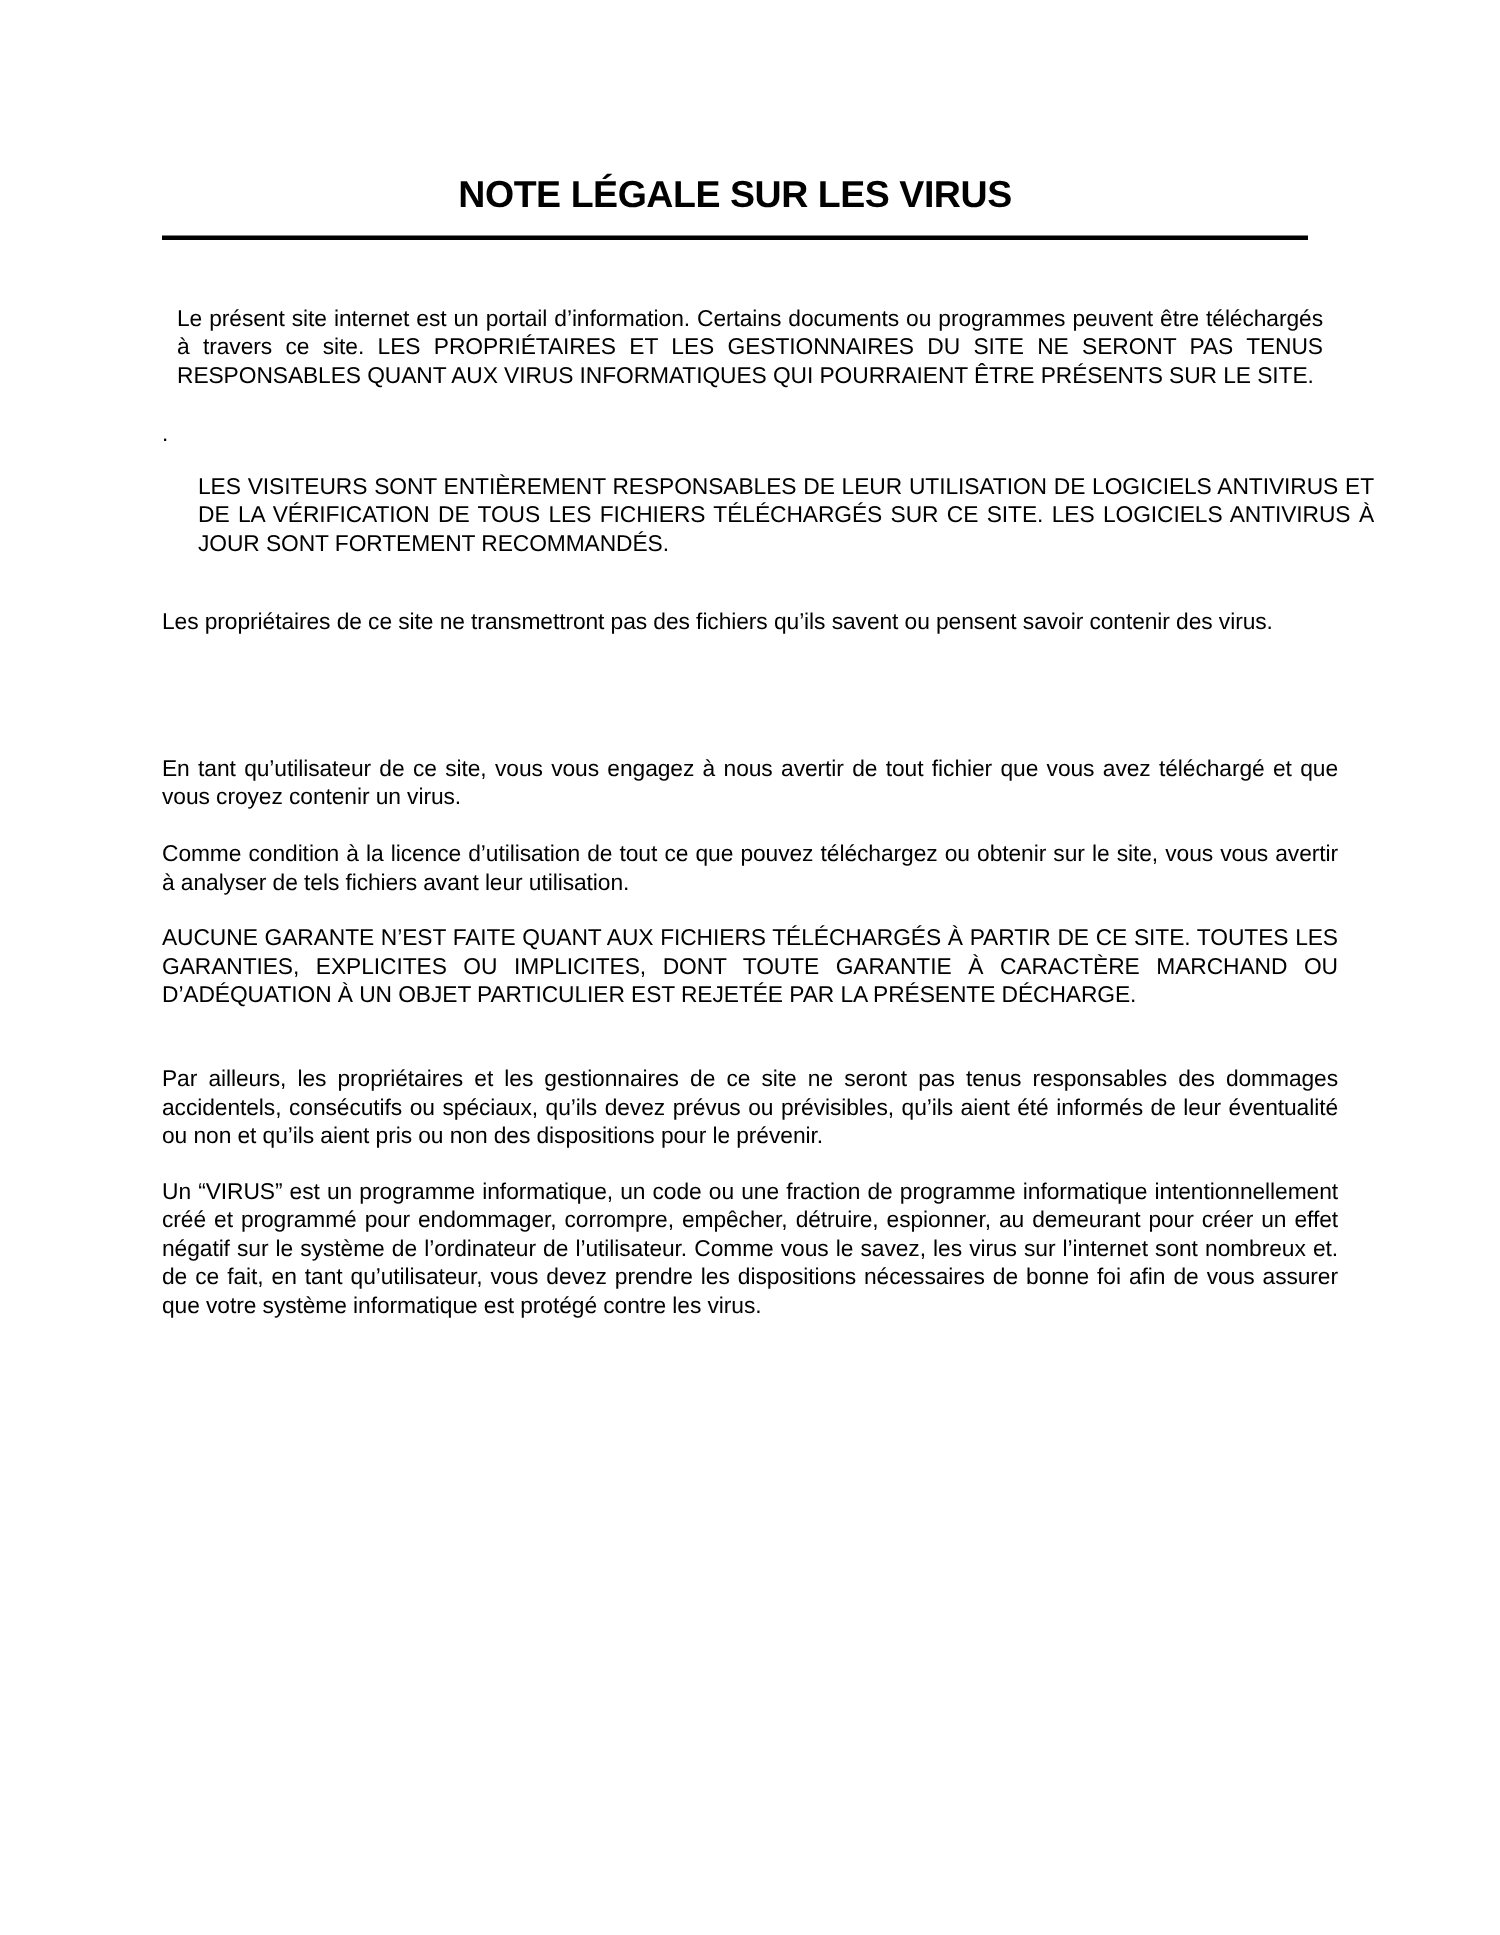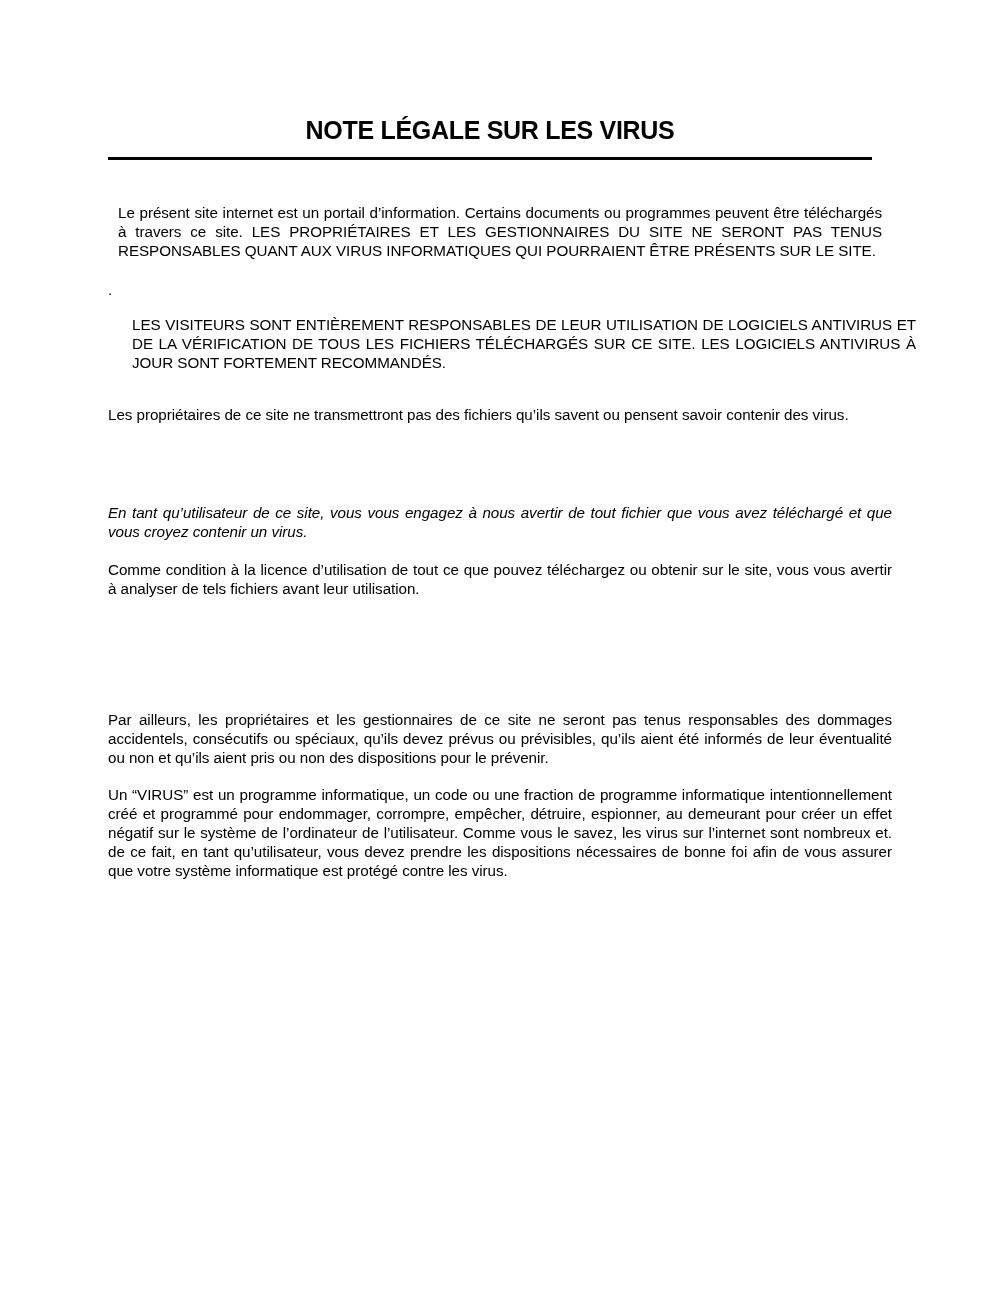--- a/index.html
+++ b/index.html
@@ -77,22 +77,23 @@
 
   <p class="para center" style="top:203px;">Le présent site internet est un portail d’information. Certains documents ou programmes peuvent être téléchargés à travers ce site. LES PROPRIÉTAIRES ET LES GESTIONNAIRES DU SITE NE SERONT PAS TENUS RESPONSABLES QUANT AUX VIRUS INFORMATIQUES QUI POURRAIENT ÊTRE PRÉSENTS SUR LE SITE.</p>
 
   <p class="stray">.</p>
 
   <p class="para" style="top:315px;margin-left:24px;">LES VISITEURS SONT ENTIÈREMENT RESPONSABLES DE LEUR UTILISATION DE LOGICIELS ANTIVIRUS ET DE LA VÉRIFICATION DE TOUS LES FICHIERS TÉLÉCHARGÉS SUR CE SITE. LES LOGICIELS ANTIVIRUS À JOUR SONT FORTEMENT RECOMMANDÉS.</p>
 
   <p class="para" style="top:405px;">Les propriétaires de ce site ne transmettront pas des fichiers qu’ils savent ou pensent savoir contenir des virus.</p>
 
 
-  <p class="para" style="top:503px;font-style:italic;">En tant qu’utilisateur de ce site, vous vous engagez à nous avertir de tout fichier que vous avez téléchargé et que vous croyez contenir un virus.</p>
+  <p class="para" style="top:503px;">En tant qu’utilisateur de ce site, vous vous engagez à nous avertir de tout fichier que vous avez téléchargé et que vous croyez contenir un virus.</p>
 
   <p class="para" style="top:560px;">Comme condition à la licence d’utilisation de tout ce que pouvez téléchargez ou obtenir sur le site, vous vous avertir à analyser de tels fichiers avant leur utilisation.</p>
 
+  <p class="para" style="top:616px;">AUCUNE GARANTE N’EST FAITE QUANT AUX FICHIERS TÉLÉCHARGÉS À PARTIR DE CE SITE. TOUTES LES GARANTIES, EXPLICITES OU IMPLICITES, DONT TOUTE GARANTIE À CARACTÈRE MARCHAND OU D’ADÉQUATION À UN OBJET PARTICULIER EST REJETÉE PAR LA PRÉSENTE DÉCHARGE.</p>
 
   <p class="para" style="top:710px;">Par ailleurs, les propriétaires et les gestionnaires de ce site ne seront pas tenus responsables des dommages accidentels, consécutifs ou spéciaux, qu’ils devez prévus ou prévisibles, qu’ils aient été informés de leur éventualité ou non et qu’ils aient pris ou non des dispositions pour le prévenir.</p>
 
   <p class="para" style="top:785px;">Un “VIRUS” est un programme informatique, un code ou une fraction de programme informatique intentionnellement créé et programmé pour endommager, corrompre, empêcher, détruire, espionner, au demeurant pour créer un effet négatif sur le système de l’ordinateur de l’utilisateur. Comme vous le savez, les virus sur l’internet sont nombreux et. de ce fait, en tant qu’utilisateur, vous devez prendre les dispositions nécessaires de bonne foi afin de vous assurer que votre système informatique est protégé contre les virus.</p>
 
 </div>
 
 </body></html>

